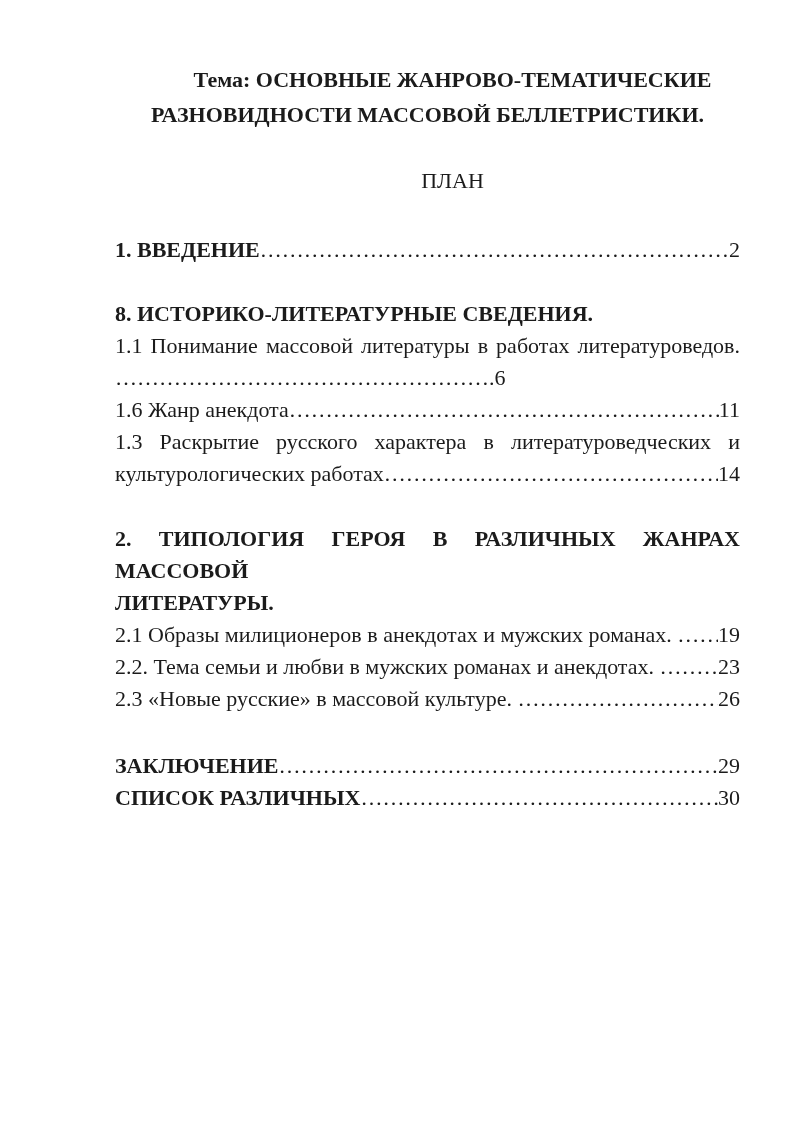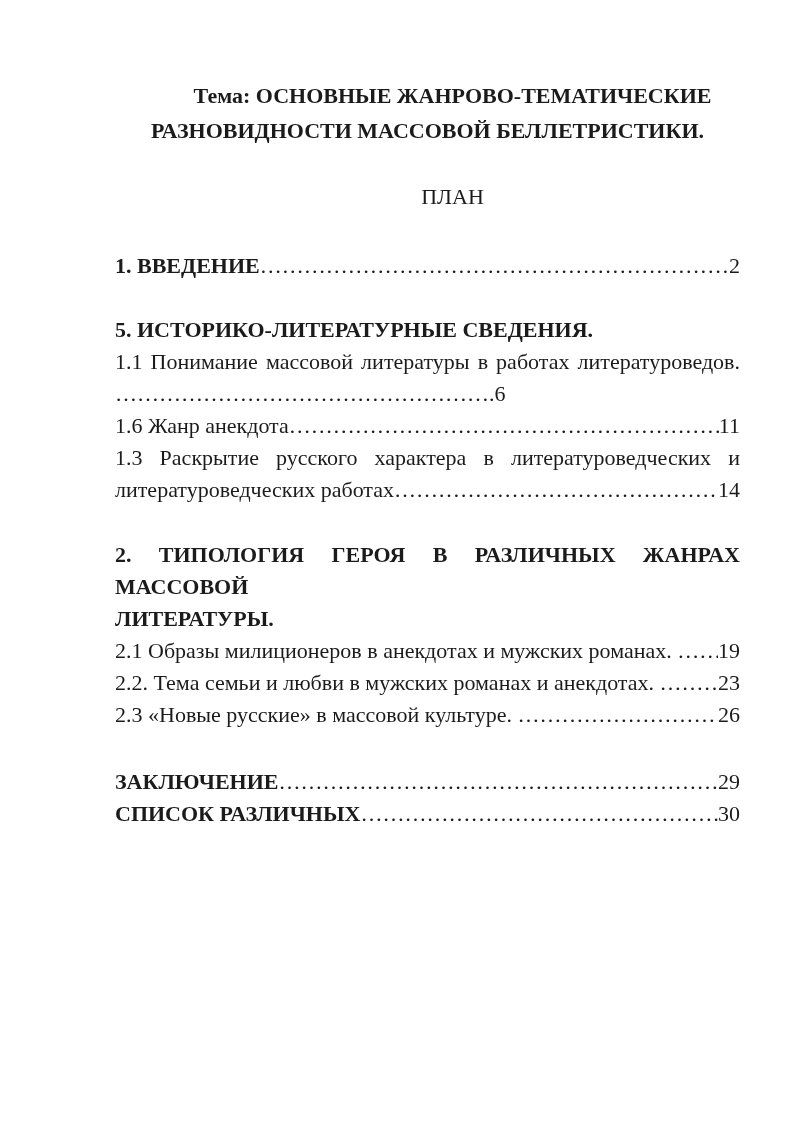--- a/index.html
+++ b/index.html
@@ -8,21 +8,21 @@
     width: 800px;
     height: 1131px;
     background: #ffffff;
     overflow: hidden;
     font-family: "Liberation Serif", "DejaVu Serif", serif;
     color: #1b1b1b;
   }
   .content {
     position: absolute;
     left: 115px;
-    top: 78px;
+    top: 62px;
     width: 625px;
     font-size: 22px;
     line-height: 32px;
   }
   .doc-title { font-weight: 700; line-height: 35px; text-align: center; }
   .indent-first { text-indent: 50px; }
   .plan { margin-top: 33px; font-weight: 400; text-align: center; text-indent: 50px; }
   .b { font-weight: 700; }
   .just { text-align: justify; text-align-last: justify; }
   .entry { display: flex; align-items: baseline; }
@@ -46,38 +46,38 @@
     </div>
 
     <div class="plan">ПЛАН</div>
 
     <div class="entry mt37">
       <span class="lbl b">1. ВВЕДЕНИЕ</span>
       <span class="dots">……………………………………………………………………………………………………………………………………</span>
       <span class="pg">2</span>
     </div>
 
-    <div class="b mt32">5. ИСТОРИКО-ЛИТЕРАТУРНЫЕ СВЕДЕНИЯ.</div>
+    <div class="b mt32">8. ИСТОРИКО-ЛИТЕРАТУРНЫЕ СВЕДЕНИЯ.</div>
 
     <div class="just">1.1 Понимание массовой литературы в работах литературоведов.</div>
 
     <div>
       <span>…………………………………………….</span><span>6</span>
     </div>
 
     <div class="entry">
       <span class="lbl">1.6 Жанр анекдота</span>
       <span class="dots">……………………………………………………………………………………………………………………………………</span>
       <span class="pg">11</span>
     </div>
 
     <div class="just">1.3 Раскрытие русского характера в литературоведческих и</div>
 
     <div class="entry">
-      <span class="lbl">литературоведческих работах</span>
+      <span class="lbl">культурологических работах</span>
       <span class="dots">……………………………………………………………………………………………………………………………………</span>
       <span class="pg">14</span>
     </div>
 
     <div class="b just mt33">2. ТИПОЛОГИЯ ГЕРОЯ В РАЗЛИЧНЫХ ЖАНРАХ МАССОВОЙ</div>
     <div class="b">ЛИТЕРАТУРЫ.</div>
 
     <div class="entry">
       <span class="lbl">2.1 Образы милиционеров в анекдотах и мужских романах.&nbsp;</span>
       <span class="dots">……………………………………………………………………………………………………………………………………</span>

